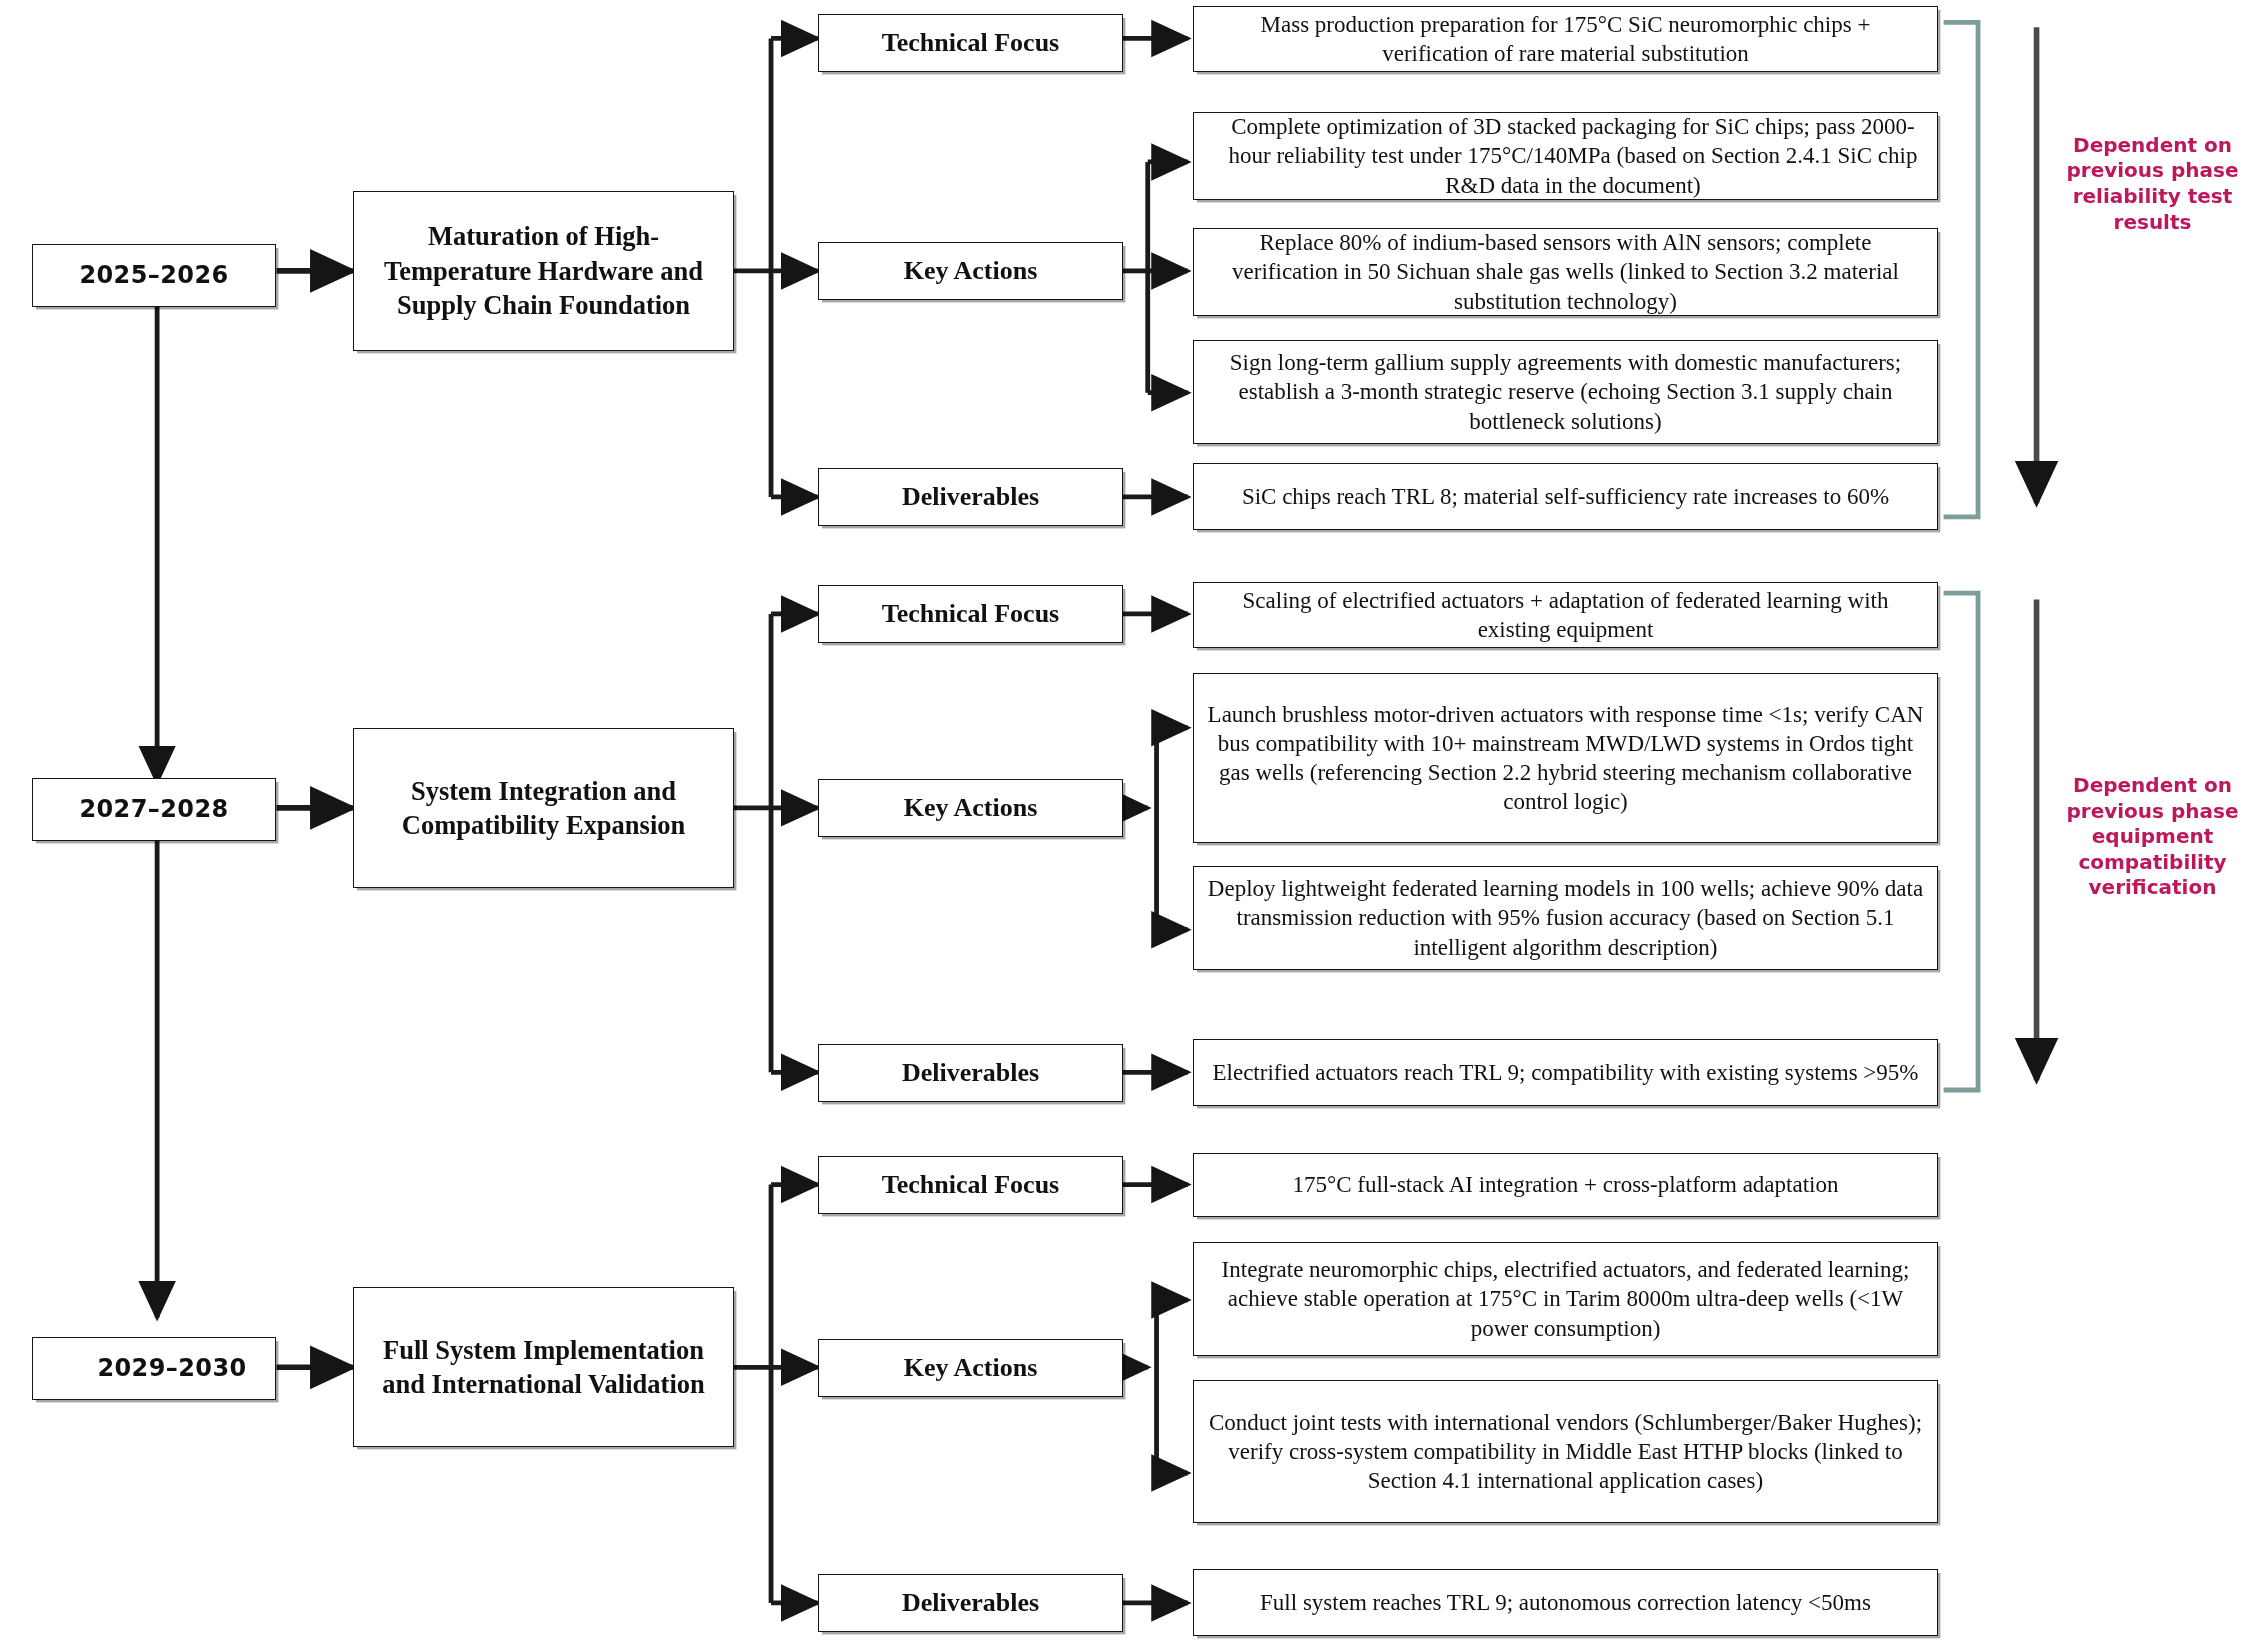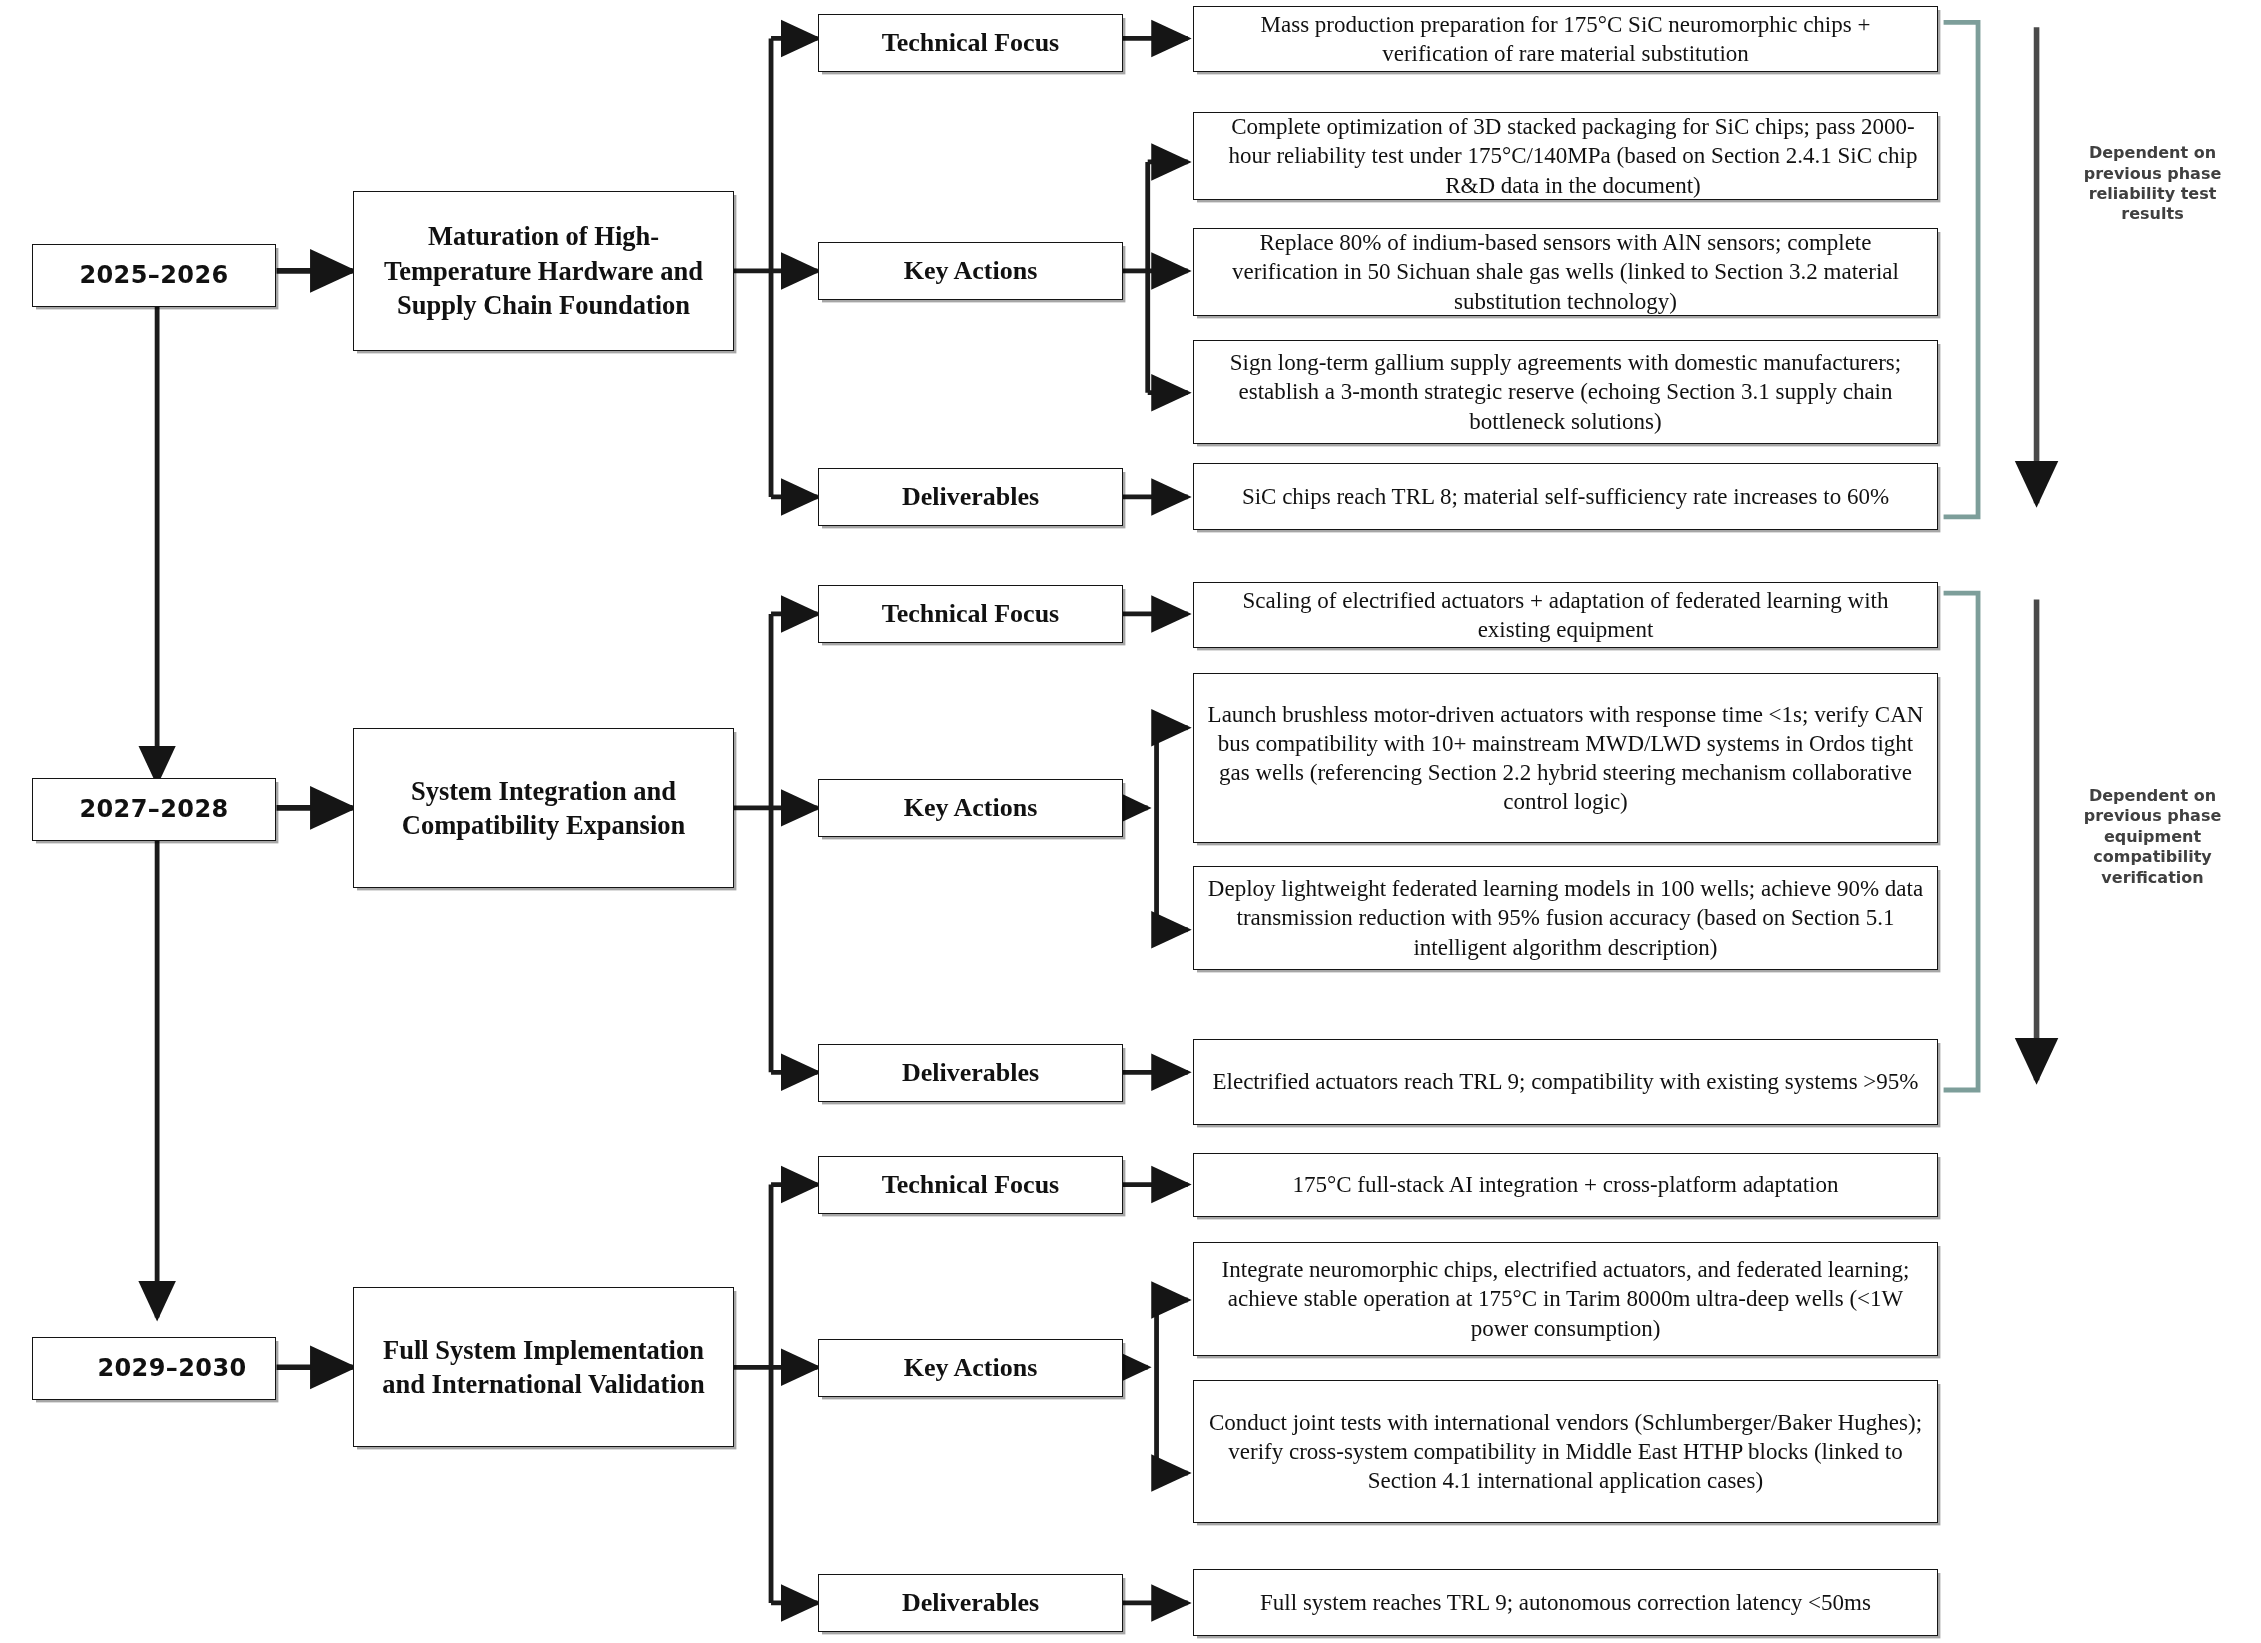--- a/index.html
+++ b/index.html
@@ -57,23 +57,23 @@
   .detail-box{
     font-size:23px;
   }
   .detail-box .txt{line-height:1.27;}
 
   
   .dep-note{
     position:absolute;
     font-family:"DejaVu Sans", sans-serif;
     font-weight:bold;
-    font-size:16px;
+    font-size:20px;
     line-height:1.28;
-    color:#404040;
+    color:#be185d;
     text-align:center;
     display:flex;align-items:center;justify-content:flex-start;
   }
 </style>
 </head>
 <body>
 
 <div id="canvas">
 
   <svg class="wires" viewBox="0 0 2821 2050">
@@ -207,21 +207,21 @@
 
   <div class="box detail-box" style="left:1193px;top:582px;width:745px;height:66px;">
     <span class="txt">Scaling of electrified actuators + adaptation of federated learning with existing equipment</span>
   </div>
   <div class="box detail-box" style="left:1193px;top:673px;width:745px;height:170px;">
     <span class="txt">Launch brushless motor-driven actuators with response time &lt;1s; verify CAN bus compatibility with 10+ mainstream MWD/LWD systems in Ordos tight gas wells (referencing Section 2.2 hybrid steering mechanism collaborative control logic)</span>
   </div>
   <div class="box detail-box" style="left:1193px;top:866px;width:745px;height:104px;">
     <span class="txt">Deploy lightweight federated learning models in 100 wells; achieve 90% data transmission reduction with 95% fusion accuracy (based on Section 5.1 intelligent algorithm description)</span>
   </div>
-  <div class="box detail-box" style="left:1193px;top:1039px;width:745px;height:86px;">
+  <div class="box detail-box" style="left:1193px;top:1039px;width:745px;height:67px;">
     <span class="txt">Electrified actuators reach TRL 9; compatibility with existing systems &gt;95%</span>
   </div>
 
   <div class="dep-note" style="left:2057px;top:729px;width:191px;height:216px;">
     <span>Dependent on previous phase equipment compatibility verification</span>
   </div>
 
   <div class="box year-box" style="left:32px;top:1337px;width:244px;height:63px;padding-left:36px;">
     <span class="txt">2029–2030</span>
   </div>

